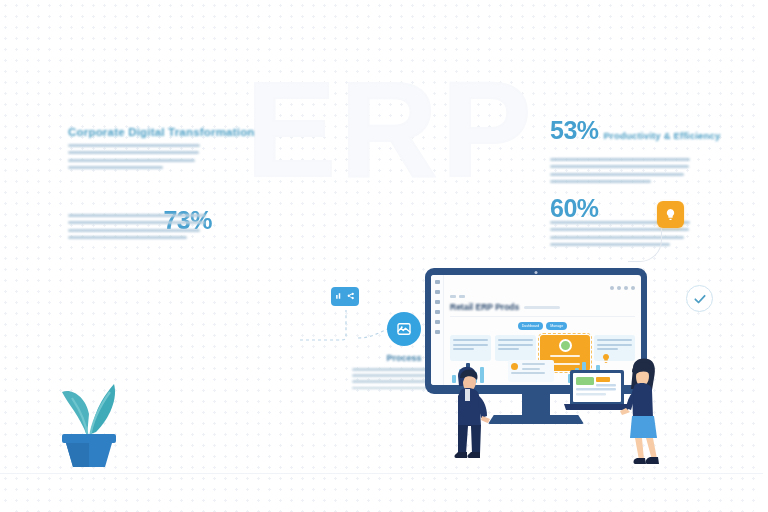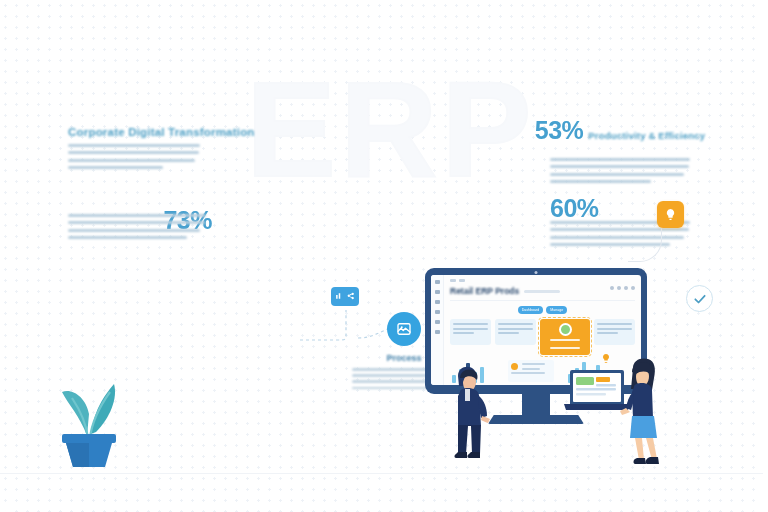--- a/index.html
+++ b/index.html
@@ -60,21 +60,21 @@
   }
 
   
   #blockA { left: 68px; top: 126px; width: 132px; }
   
   #blockB { left: 68px; top: 196px; width: 138px; }
   #blockB .bigpct { position: absolute; right: -6px; top: 12px; }
   #blockB .para { margin-top: 18px; }
   
   #blockC { left: 550px; top: 118px; width: 140px; }
-  #blockC .rowhd { display: flex; align-items: baseline; gap: 5px; margin-bottom: 15px; justify-content: center; }
+  #blockC .rowhd { display: flex; align-items: baseline; gap: 5px; margin-bottom: 15px; }
   #blockC .hd { margin-bottom: 0; font-size: 9.5px; }
   
   #blockD { left: 550px; top: 196px; width: 140px; }
   #blockD .bigpct { margin-bottom: 0; }
 
   
   .bubble-tail {
     position: absolute; left: 628px; top: 216px;
     width: 34px; height: 46px;
     border-right: 1.4px solid #e2e8ef;
@@ -162,21 +162,21 @@
     clip-path: polygon(6% 0, 94% 0, 100% 100%, 0 100%);
   }
 
   
   .dash-side {
     width: 13px; background: #fafcfe; border-right: 1px solid #eef2f7;
     padding-top: 5px; display: flex; flex-direction: column;
     align-items: center; gap: 6px;
   }
   .dash-side .sic { width: 5px; height: 4px; border-radius: 1px; background: #9fb4c9; filter: blur(.3px); }
-  .dash-main { flex: 1; position: relative; padding: 4px 6px; }
+  .dash-main { flex: 1; position: relative; padding: 20px 6px; }
   .dash-topbar { display: flex; align-items: center; gap: 3px; margin-bottom: 4px; }
   .dash-topbar .tb { width: 6px; height: 3px; border-radius: 1px; background: #c7d4e2; }
   .dash-title {
     font-size: 8.5px; font-weight: 700; color: #2b4a6f;
     filter: blur(.85px); white-space: nowrap;
   }
   .dash-titlerow { display: flex; align-items: center; gap: 5px; margin-bottom: 2px; }
   .dash-titlerow .pill { height: 3px; width: 36px; border-radius: 2px; background: #dce5ee; }
   .dash-icons { position: absolute; right: 6px; top: 11px; display: flex; gap: 3px; }
   .dash-icons i { width: 4px; height: 4px; border-radius: 50%; background: #b8c6d6; display: block; }

